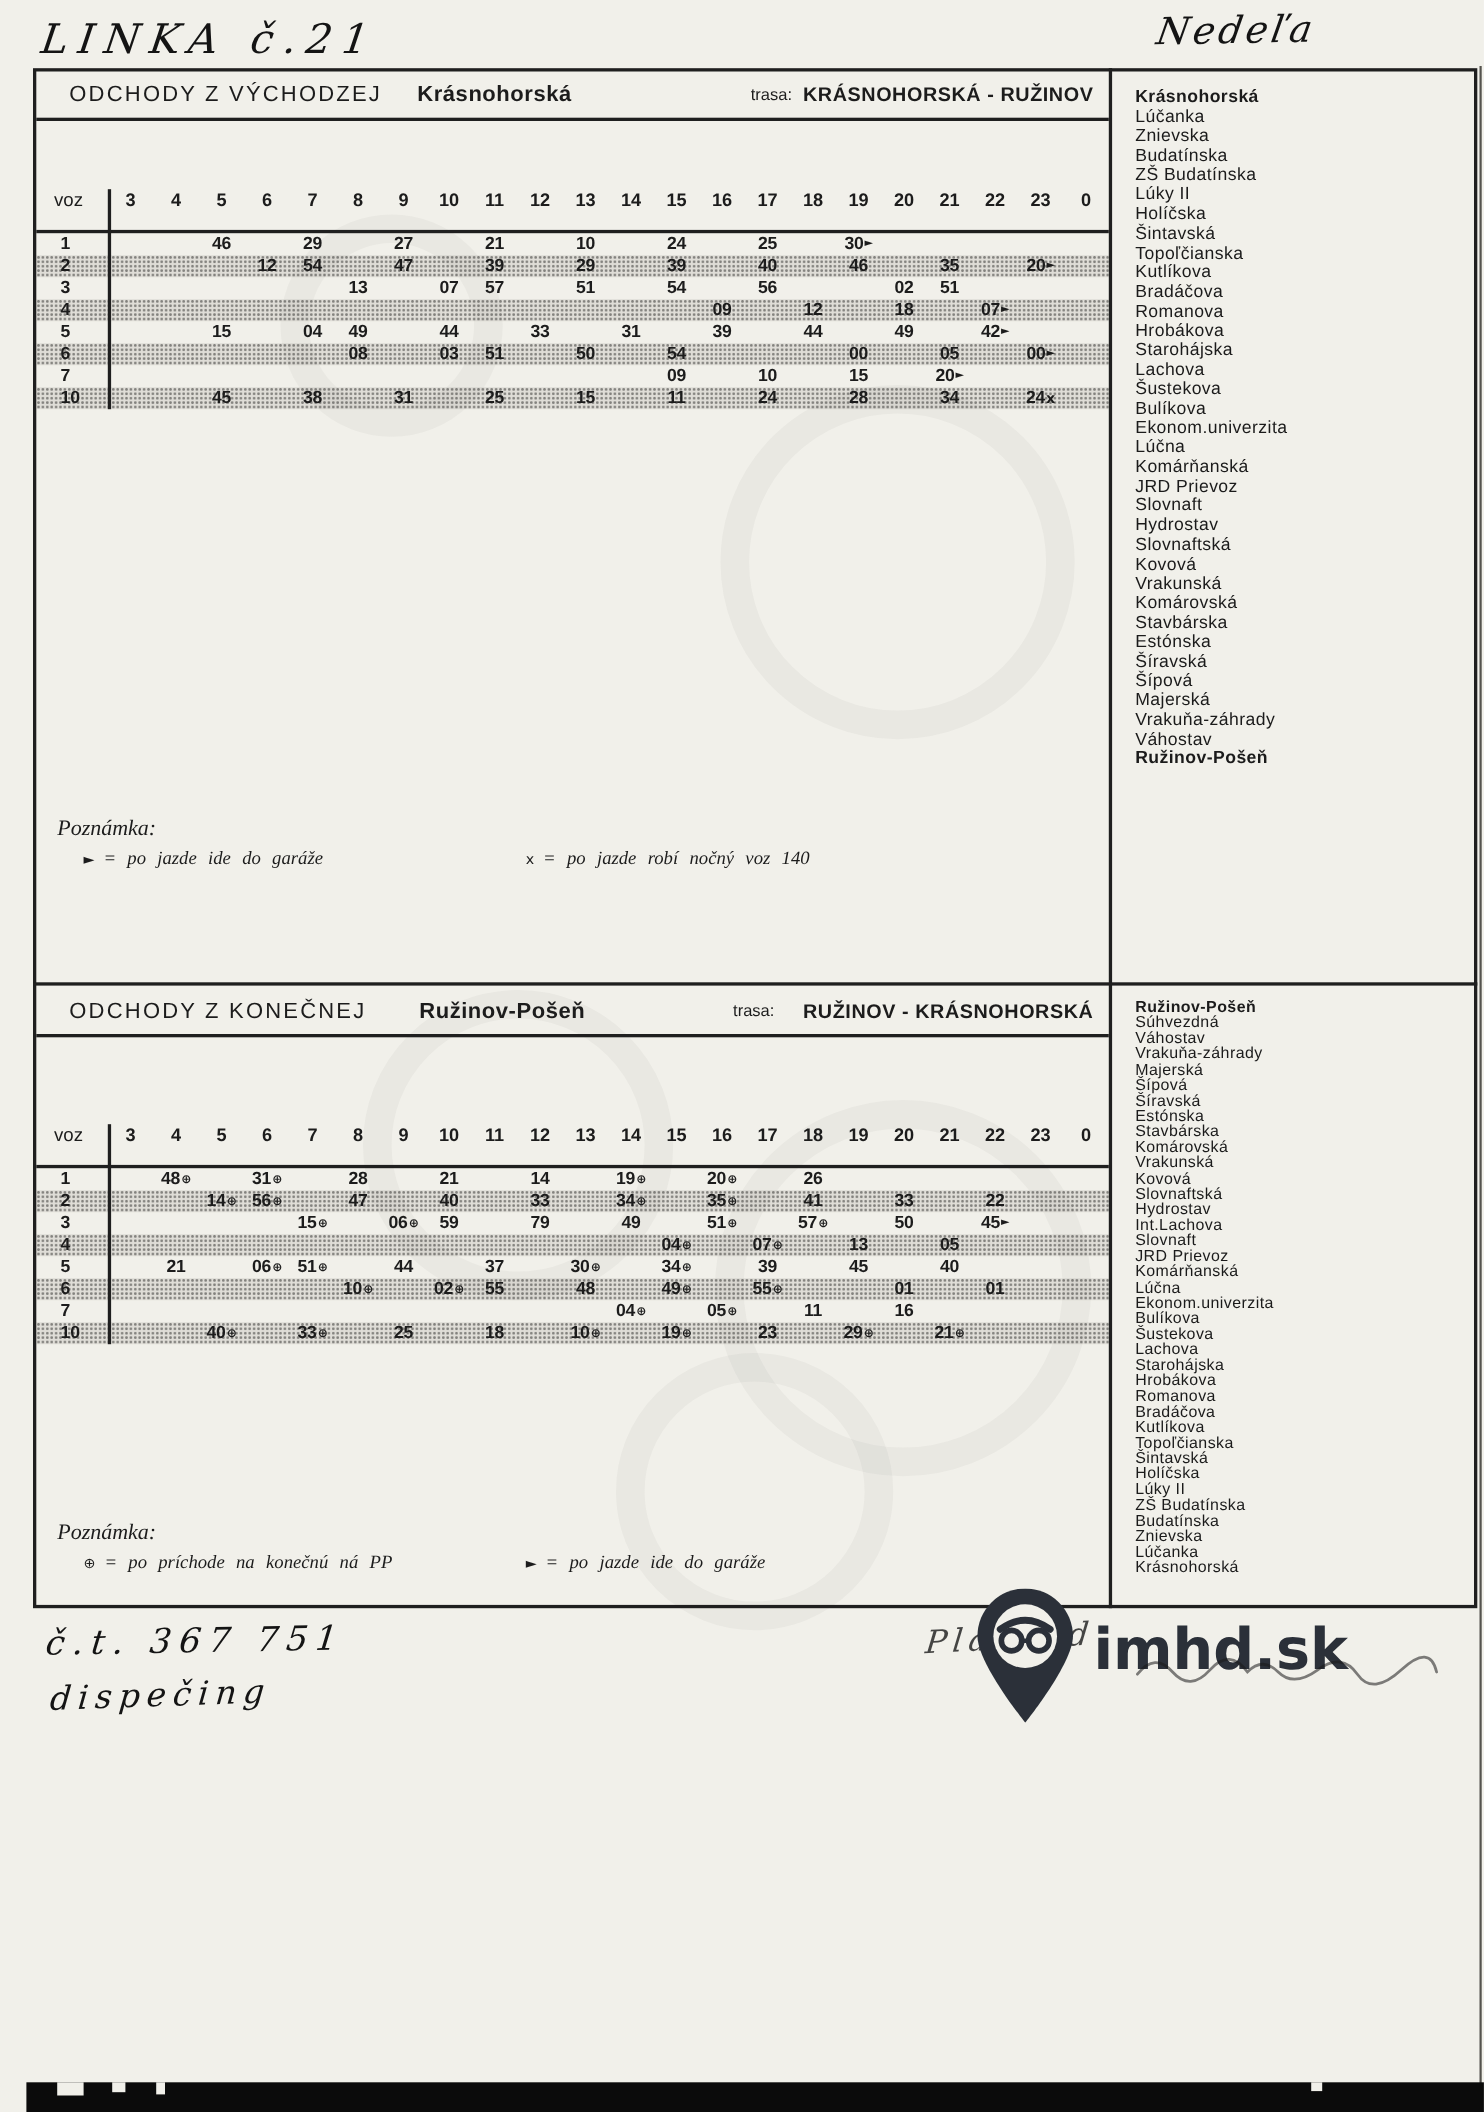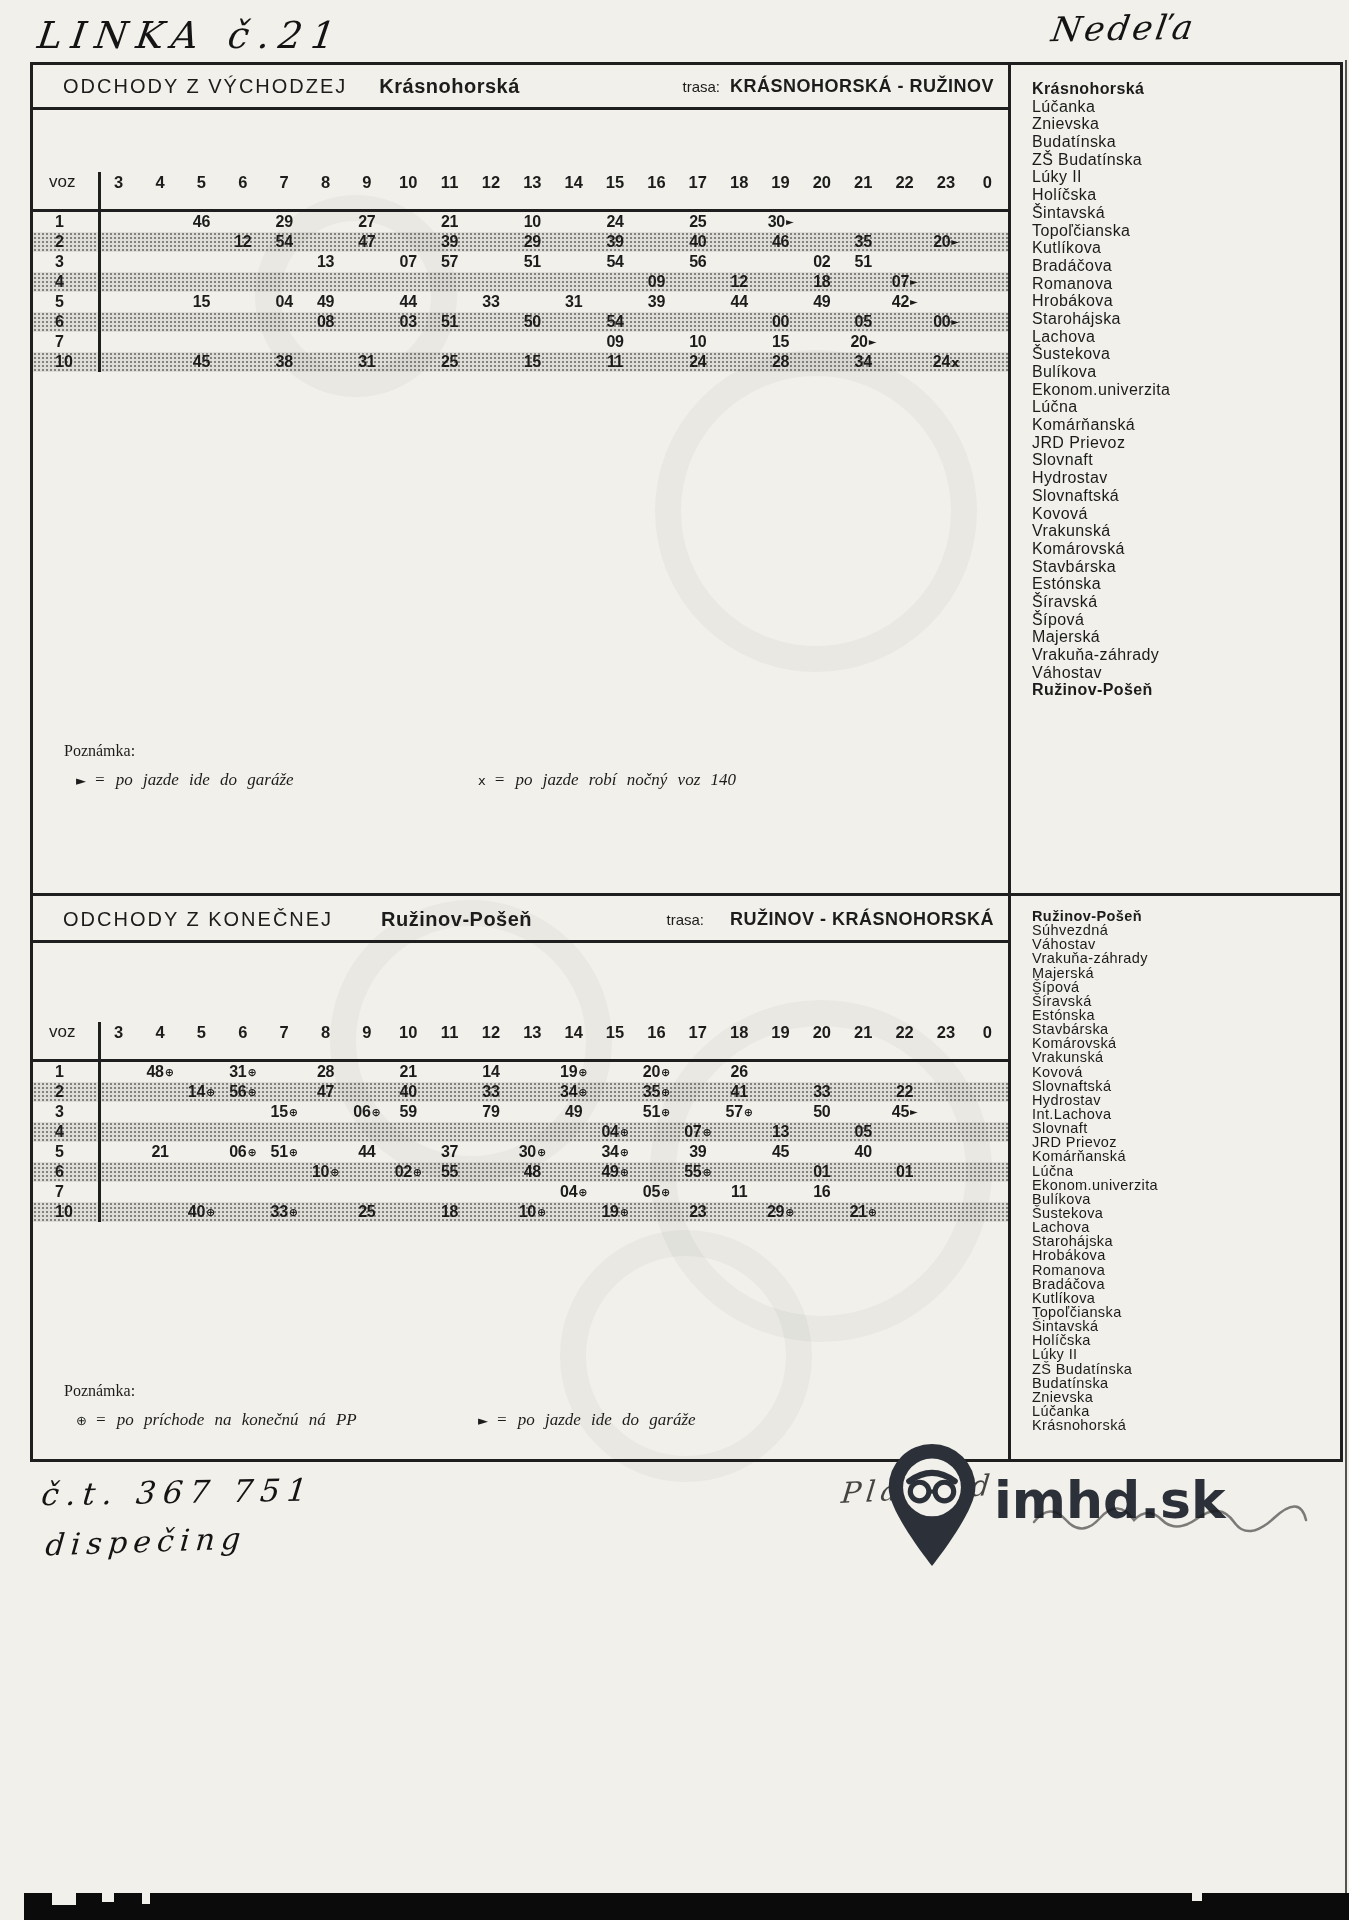--- a/index.html
+++ b/index.html
@@ -52,21 +52,21 @@
   .s1{top:80px;}
   .s2{top:908px;}
   .stop{display:block;letter-spacing:0.4px;color:#1b1b1b;}
   .s1 .stop{height:17.7px;font-size:16px;}
   .s2 .stop{height:14.15px;font-size:14.5px;}
   .stop.b{font-weight:bold;}
   
   .note{position:absolute;left:48px;width:950px;height:60px;}
   .n1{top:742px;}
   .n2{top:1382px;}
-  .note .lbl{position:absolute;left:16px;top:0;font-family:"Liberation Serif",serif;font-size:16px;}
+  .note .lbl{position:absolute;left:4px;top:0;font-family:"Liberation Serif",serif;font-style:italic;font-size:20px;}
   .ni{position:absolute;top:28px;font-family:"Liberation Serif",serif;font-style:italic;font-size:17px;word-spacing:6px;white-space:nowrap;}
   .ni .nsym{font-style:normal;font-family:"DejaVu Sans",sans-serif;font-size:13px;margin-right:8px;}
   .ni0{left:28px;}
   .ni1{left:430px;}
   
   .g{position:absolute;border-radius:50%;border:26px solid rgba(70,70,65,0.045);}
   .g1{left:255px;top:195px;width:150px;height:150px;}
   .g2{left:655px;top:350px;width:270px;height:270px;}
   .g3{left:330px;top:900px;width:230px;height:230px;}
   .g4{left:650px;top:1000px;width:290px;height:290px;}

